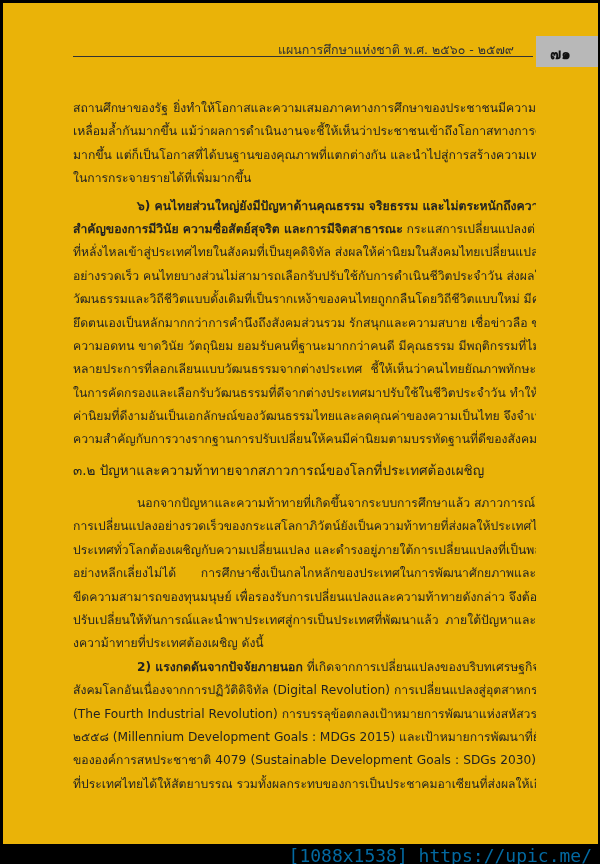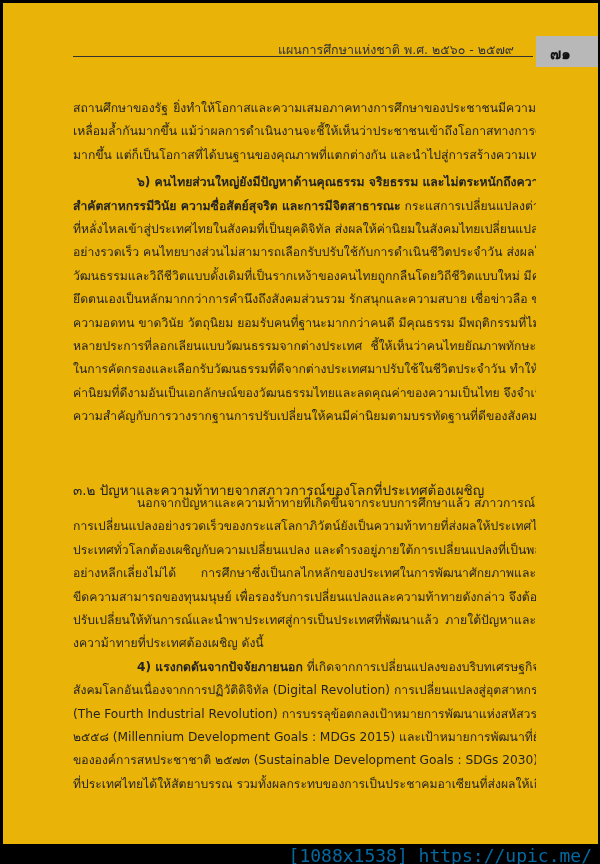--- a/index.html
+++ b/index.html
@@ -28,21 +28,21 @@
     font-size:12.2px; line-height:23.4px; color:#222;
   }
   .line {
     display:block; white-space:nowrap; text-align:justify; text-align-last:justify;
     height:23.4px; overflow:hidden;
   }
   .line.last { text-align-last:left; }
   .indent { padding-left:64px; }
   .b { font-weight:bold; }
   .section-heading {
-    position:absolute; left:70px; top:456px; font-size:13.5px; color:#222; white-space:nowrap;margin-top:20px;
+    position:absolute; left:70px; top:456px; font-size:13.5px; color:#222; white-space:nowrap;
   }
   .section-body {
     position:absolute; left:70px; top:489px; width:463px;
     font-size:12.2px; line-height:23.4px; color:#222;
   }
   .footer-bar {
     position:absolute; left:0; top:844px; width:600px; height:20px; background:#000;
   }
   .footer-text {
     position:absolute; right:8px; top:1px; font-size:18px; color:#0369a1;
@@ -58,24 +58,25 @@
   <div class="header-title">แผนการศึกษาแห่งชาติ พ.ศ. ๒๕๖๐ - ๒๕๗๙</div>
   <div class="page-num-box">
     <span class="page-num">๗๑</span>
   </div>
 
   <div class="body-text">
     <div>
       <span class="line">สถานศึกษาของรัฐ ยิ่งทำให้โอกาสและความเสมอภาคทางการศึกษาของประชาชนมีความ</span>
       <span class="line">เหลื่อมล้ำกันมากขึ้น แม้ว่าผลการดำเนินงานจะชี้ให้เห็นว่าประชาชนเข้าถึงโอกาสทางการศึกษา</span>
       <span class="line">มากขึ้น แต่ก็เป็นโอกาสที่ได้บนฐานของคุณภาพที่แตกต่างกัน และนำไปสู่การสร้างความเหลื่อมล้ำ</span>
+      <span class="line last">ในการกระจายรายได้ที่เพิ่มมากขึ้น</span>
     </div>
     <div style="margin-top:4px;">
       <span class="line indent b">๖) คนไทยส่วนใหญ่ยังมีปัญหาด้านคุณธรรม จริยธรรม และไม่ตระหนักถึงความ</span>
-      <span class="line"><span class="b">สำคัตสาหกรรมีวินัย ความซื่อสัตย์สุจริต และการมีจิตสาธารณะ</span><span> กระแสการเปลี่ยนแปลงต่าง ๆ</span></span>
+      <span class="line"><span class="b">สำคัญของการมีวินัย ความซื่อสัตย์สุจริต และการมีจิตสาธารณะ</span><span> กระแสการเปลี่ยนแปลงต่าง ๆ</span></span>
       <span class="line">ที่หลั่งไหลเข้าสู่ประเทศไทยในสังคมที่เป็นยุคดิจิทัล ส่งผลให้ค่านิยมในสังคมไทยเปลี่ยนแปลง</span>
       <span class="line">อย่างรวดเร็ว คนไทยบางส่วนไม่สามารถเลือกรับปรับใช้กับการดำเนินชีวิตประจำวัน ส่งผลให้</span>
       <span class="line">วัฒนธรรมและวิถีชีวิตแบบดั้งเดิมที่เป็นรากเหง้าของคนไทยถูกกลืนโดยวิถีชีวิตแบบใหม่ มีค่านิยม</span>
       <span class="line">ยึดตนเองเป็นหลักมากกว่าการคำนึงถึงสังคมส่วนรวม รักสนุกและความสบาย เชื่อข่าวลือ ขาด</span>
       <span class="line">ความอดทน ขาดวินัย วัตถุนิยม ยอมรับคนที่ฐานะมากกว่าคนดี มีคุณธรรม มีพฤติกรรมที่ไม่เหมาะสม</span>
       <span class="line">หลายประการที่ลอกเลียนแบบวัฒนธรรมจากต่างประเทศ ชี้ให้เห็นว่าคนไทยยัณภาพทักษะ</span>
       <span class="line">ในการคัดกรองและเลือกรับวัฒนธรรมที่ดีจากต่างประเทศมาปรับใช้ในชีวิตประจำวัน ทำให้ละทิ้ง</span>
       <span class="line">ค่านิยมที่ดีงามอันเป็นเอกลักษณ์ของวัฒนธรรมไทยและลดคุณค่าของความเป็นไทย จึงจำเป็นต้องให้</span>
       <span class="line last">ความสำคัญกับการวางรากฐานการปรับเปลี่ยนให้คนมีค่านิยมตามบรรทัดฐานที่ดีของสังคมไทย</span>
     </div>
@@ -87,25 +88,25 @@
     <div>
       <span class="line indent">นอกจากปัญหาและความท้าทายที่เกิดขึ้นจากระบบการศึกษาแล้ว สภาวการณ์และ</span>
       <span class="line">การเปลี่ยนแปลงอย่างรวดเร็วของกระแสโลกาภิวัตน์ยังเป็นความท้าทายที่ส่งผลให้ประเทศไทยและ</span>
       <span class="line">ประเทศทั่วโลกต้องเผชิญกับความเปลี่ยนแปลง และดำรงอยู่ภายใต้การเปลี่ยนแปลงที่เป็นพลวัต</span>
       <span class="line">อย่างหลีกเลี่ยงไม่ได้ การศึกษาซึ่งเป็นกลไกหลักของประเทศในการพัฒนาศักยภาพและ</span>
       <span class="line">ขีดความสามารถของทุนมนุษย์ เพื่อรองรับการเปลี่ยนแปลงและความท้าทายดังกล่าว จึงต้อง</span>
       <span class="line">ปรับเปลี่ยนให้ทันการณ์และนำพาประเทศสู่การเป็นประเทศที่พัฒนาแล้ว ภายใต้ปัญหาและ</span>
       <span class="line last">งความ้าทายที่ประเทศต้องเผชิญ ดังนี้</span>
     </div>
     <div>
-      <span class="line indent"><span class="b">4) แรงกดดันจากปัจจัยภายนอก</span><span> ที่เกิดจากการเปลี่ยนแปลงของบริบทเศรษฐกิจและ</span></span>
+      <span class="line indent"><span class="b">2) แรงกดดันจากปัจจัยภายนอก</span><span> ที่เกิดจากการเปลี่ยนแปลงของบริบทเศรษฐกิจและ</span></span>
       <span class="line">สังคมโลกอันเนื่องจากการปฏิวัติดิจิทัล (Digital Revolution) การเปลี่ยนแปลงสู่อุตสาหกรรม ๔.๐</span>
       <span class="line">(The Fourth Industrial Revolution) การบรรลุข้อตกลงเป้าหมายการพัฒนาแห่งสหัสวรรษ</span>
       <span class="line">๒๕๕๘ (Millennium Development Goals : MDGs 2015) และเป้าหมายการพัฒนาที่ยั่งยืน</span>
-      <span class="line">ขององค์การสหประชาชาติ ๒๕๗๓ (Sustainable Development Goals : SDGs 2030)</span>
+      <span class="line">ขององค์การสหประชาชาติ 4079 (Sustainable Development Goals : SDGs 2030)</span>
       <span class="line">ที่ประเทศไทยได้ให้สัตยาบรรณ รวมทั้งผลกระทบของการเป็นประชาคมอาเซียนที่ส่งผลให้เกิด</span>
     </div>
   </div>
 </div>
 
 <div class="footer-bar">
   <span class="footer-text">[1088x1538] https://upic.me/</span>
 </div>
 
 </body></html>

